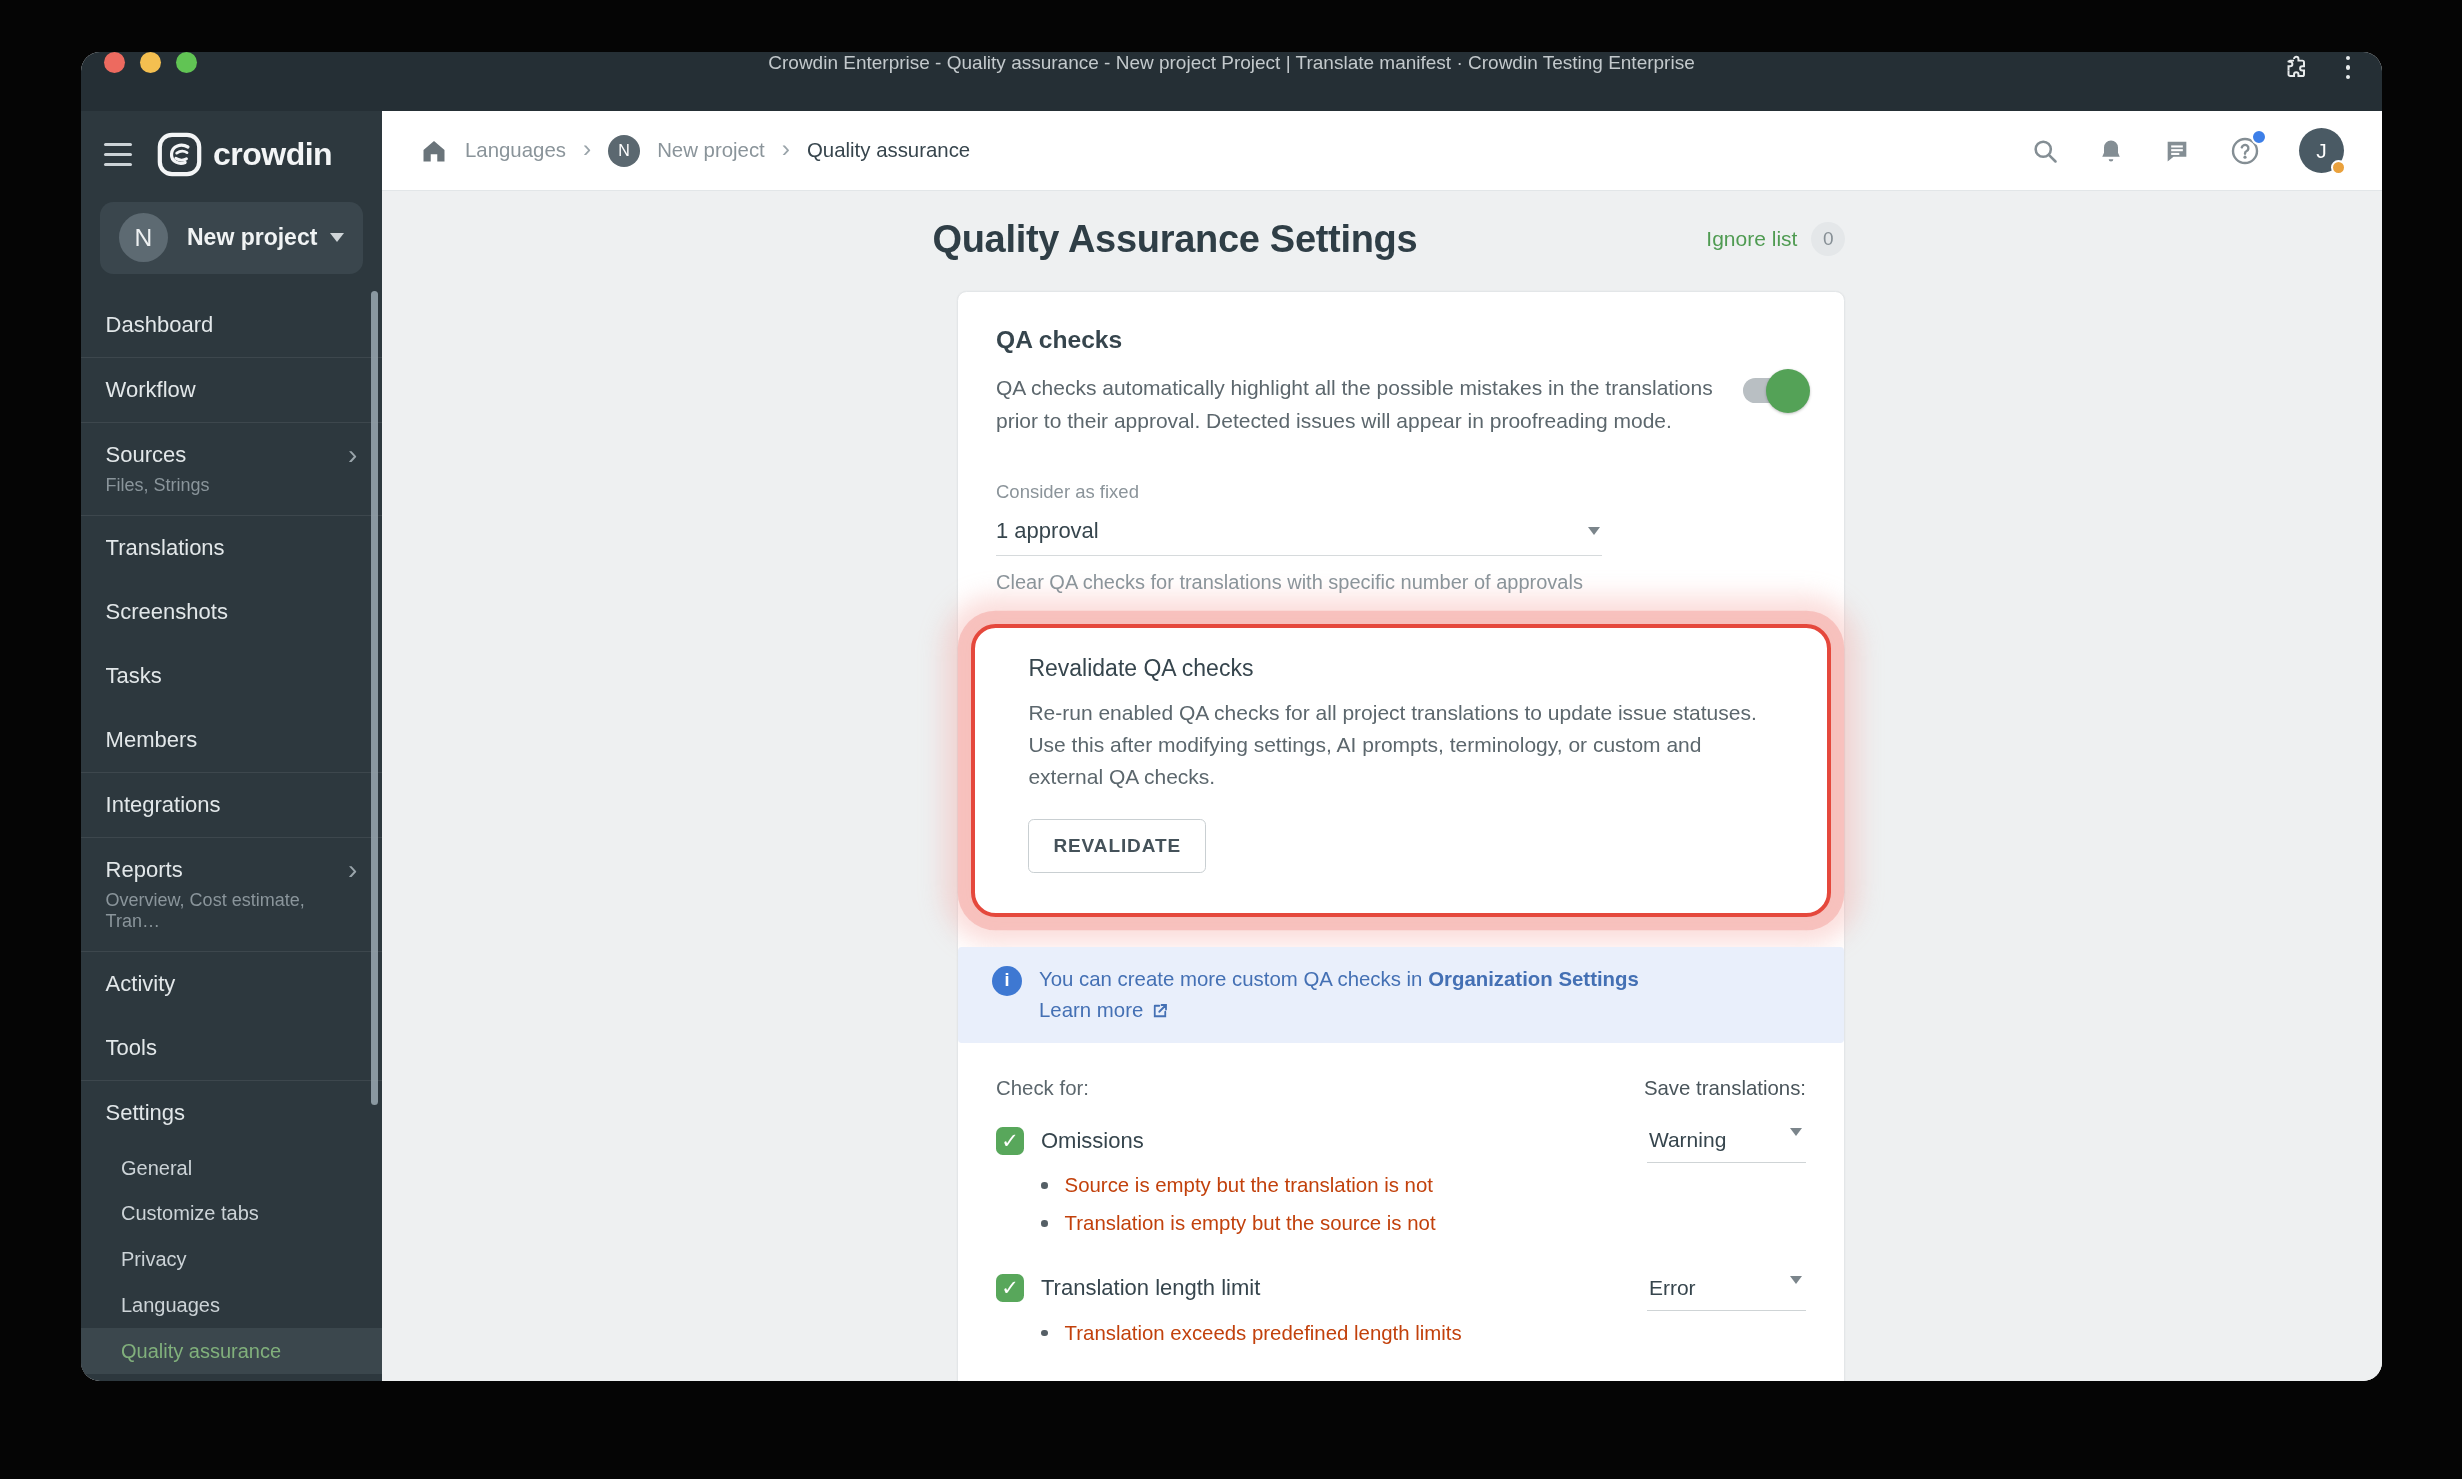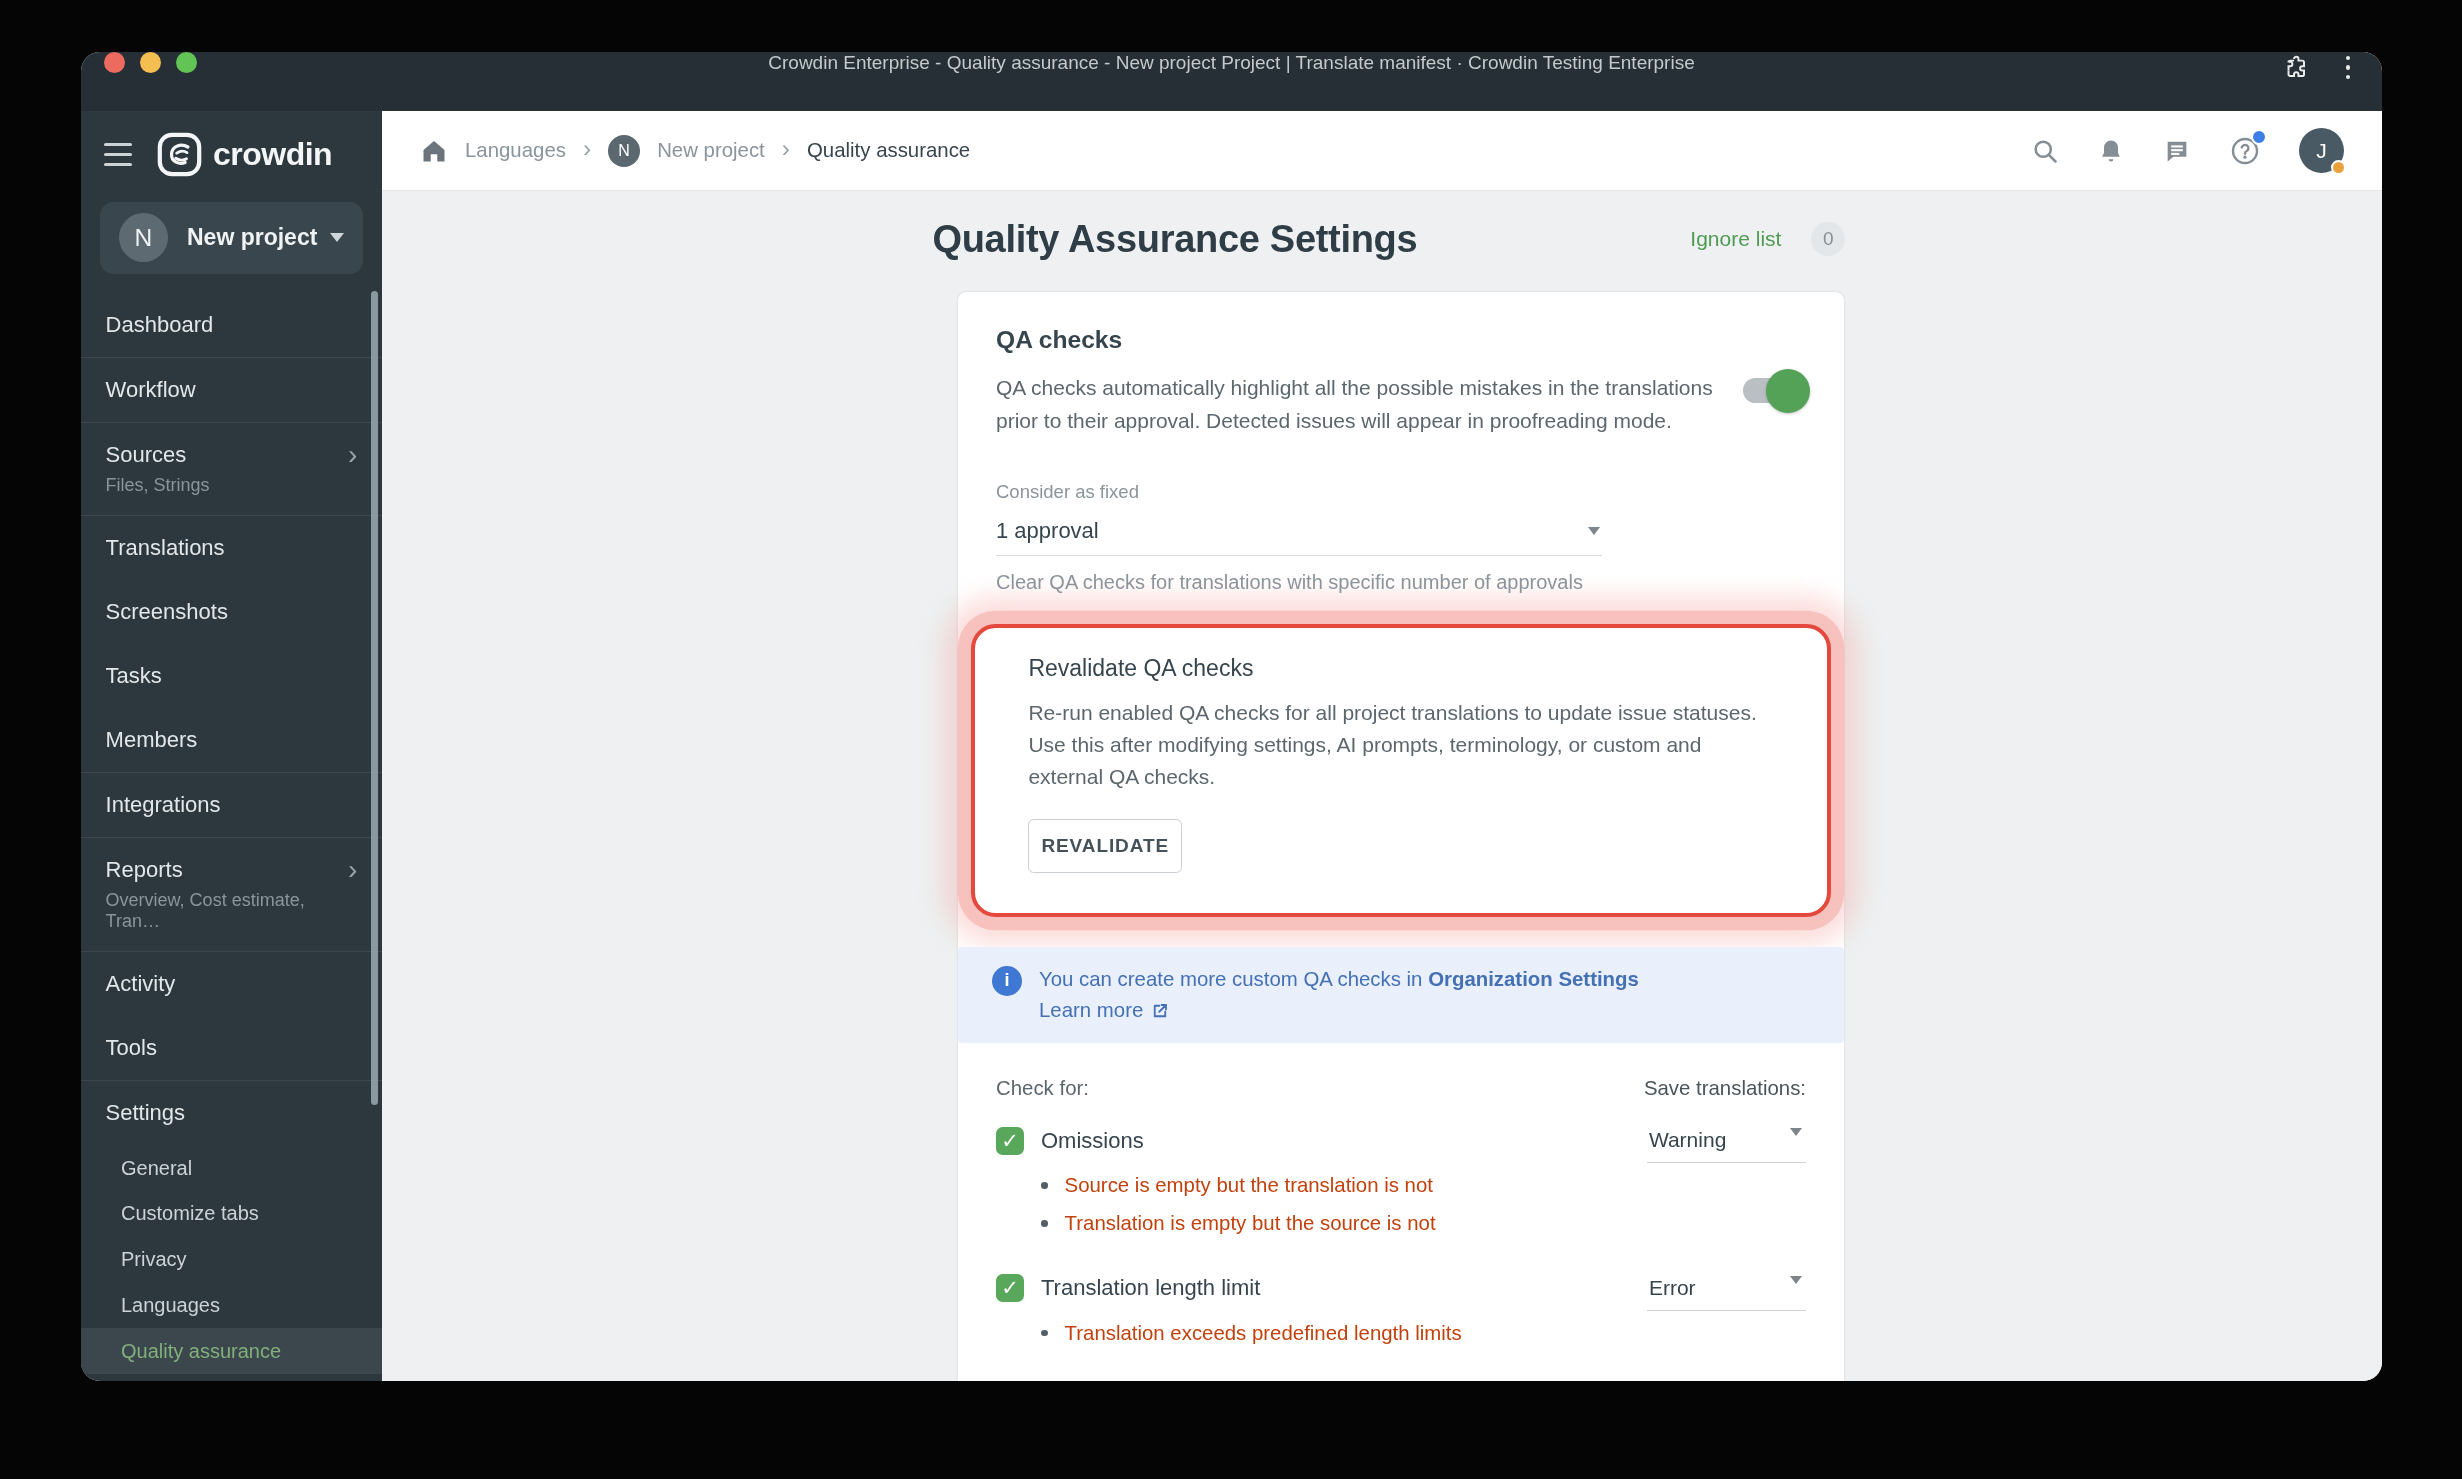--- a/index.html
+++ b/index.html
@@ -57,21 +57,21 @@
   .tb-icon { position:relative; display:flex; }
   .avatar { width:45px; height:45px; border-radius:50%; background:#4a5a64; color:#fff; font-size:21px; display:flex; align-items:center; justify-content:center; position:relative; }
   .dot-orange { position:absolute; right:-1.9px; bottom:-1.9px; width:15px; height:15px; border-radius:50%; background:#eaa13c; border:2.8px solid #fff; }
   .dot-blue { position:absolute; right:-5.7px; top:-5.7px; width:16px; height:16px; border-radius:50%; background:#3d7fe8; border:2.8px solid #fff; }
 
   .main { flex:1; background:#eef0f1; overflow:hidden; padding-top:26.5px; }
   .content-col { width:888px; margin-left:575px; }
 
   .page-head { display:flex; align-items:center; justify-content:space-between; margin-left:-24.6px; width:913px; margin-bottom:30px; }
   .page-title { font-size:38px; font-weight:700; color:#2f3e46; letter-spacing:-0.3px; }
-  .ignore { display:flex; align-items:center; gap:30px; }
+  .ignore { display:flex; align-items:center; gap:14px; }
   .ignore-link { font-size:21px; font-weight:500; color:#4f9b52; cursor:pointer; }
   .ignore-badge { min-width:34px; height:34px; border-radius:17px; background:#e4e7e9; color:#868f95; font-size:19px; display:flex; align-items:center; justify-content:center; padding:0 9.5px; }
 
   .card { background:#fff; border:0.9px solid #e3e6e8; border-radius:9.5px; box-shadow:0 0.9px 1.9px rgba(0,0,0,.05);
           padding:34px 38px 57px; position:relative; }
   .sec-title { font-size:24.6px; font-weight:600; color:#36454d; margin-bottom:17px; }
   .qa-row { display:flex; align-items:flex-start; }
   .qa-desc { font-size:21px; line-height:33px; color:#5c676d; max-width:767px; flex:1; }
   .toggle { margin-left:auto; margin-top:7.6px; width:63px; height:24.6px; border-radius:12.3px; background:#b9bfc3; position:relative; flex:none; cursor:pointer; }
   .toggle-knob { position:absolute; right:-3.8px; top:-9.5px; width:44px; height:44px; border-radius:50%; background:#54a257; box-shadow:0 0.9px 2.8px rgba(0,0,0,.25); }
@@ -80,21 +80,21 @@
   .select-line { width:606px; display:flex; align-items:center; justify-content:space-between; border-bottom:0.9px solid #d6dadc; padding:11.4px 1.9px 11.4px 0; margin-top:3.8px; cursor:pointer; }
   .select-line .val { font-size:22px; color:#36454d; }
   .sel-caret { width:0; height:0; border-left:6.6px solid transparent; border-right:6.6px solid transparent; border-top:8.5px solid #7b858b; }
   .field-help { margin-top:15px; font-size:20px; color:#8b949a; }
 
   .reval { margin:30px -24.6px 0; background:#fff; border:4.7px solid #e5483c; border-radius:24.6px; padding:26.5px 53px 40px;
            box-shadow:0 0 0 13.3px rgba(244,168,163,.55), 0 0 23px 28px rgba(244,168,163,.38); }
   .reval h3 { font-size:23px; font-weight:500; color:#36454d; }
   .reval p { margin-top:15px; font-size:21px; line-height:32px; color:#5c676d; max-width:843px; }
   .reval-btn { margin-top:26.5px; display:inline-block; background:#fff; border:0.9px solid #c9cfd2; border-radius:5.7px;
-               padding:15px 12px; font-size:19px; font-weight:600; letter-spacing:0.9px; color:#45525a; cursor:pointer; font-family:inherit; }
+               padding:15px 24px; font-size:19px; font-weight:600; letter-spacing:0.9px; color:#45525a; cursor:pointer; font-family:inherit; }
 
   .banner { margin:30px -38px 0; background:#e9effb; border-radius:3.8px; padding:17px 23px 17px 34px; display:flex; gap:17px; }
   .banner-i { width:30px; height:30px; border-radius:50%; background:#3e78d2; color:#fff; font-size:18px; font-weight:700; font-style:normal;
               display:flex; align-items:center; justify-content:center; flex:none; margin-top:1.9px; }
   .banner-text { font-size:20.4px; line-height:31px; color:#4470b4; }
   .banner-text b { font-weight:700; }
   .learn { display:flex; align-items:center; gap:7.6px; font-weight:500; cursor:pointer; }
 
   .check-head { display:flex; justify-content:space-between; margin-top:34px; }
   .check-head .l { font-size:20.4px; color:#5c676d; }

